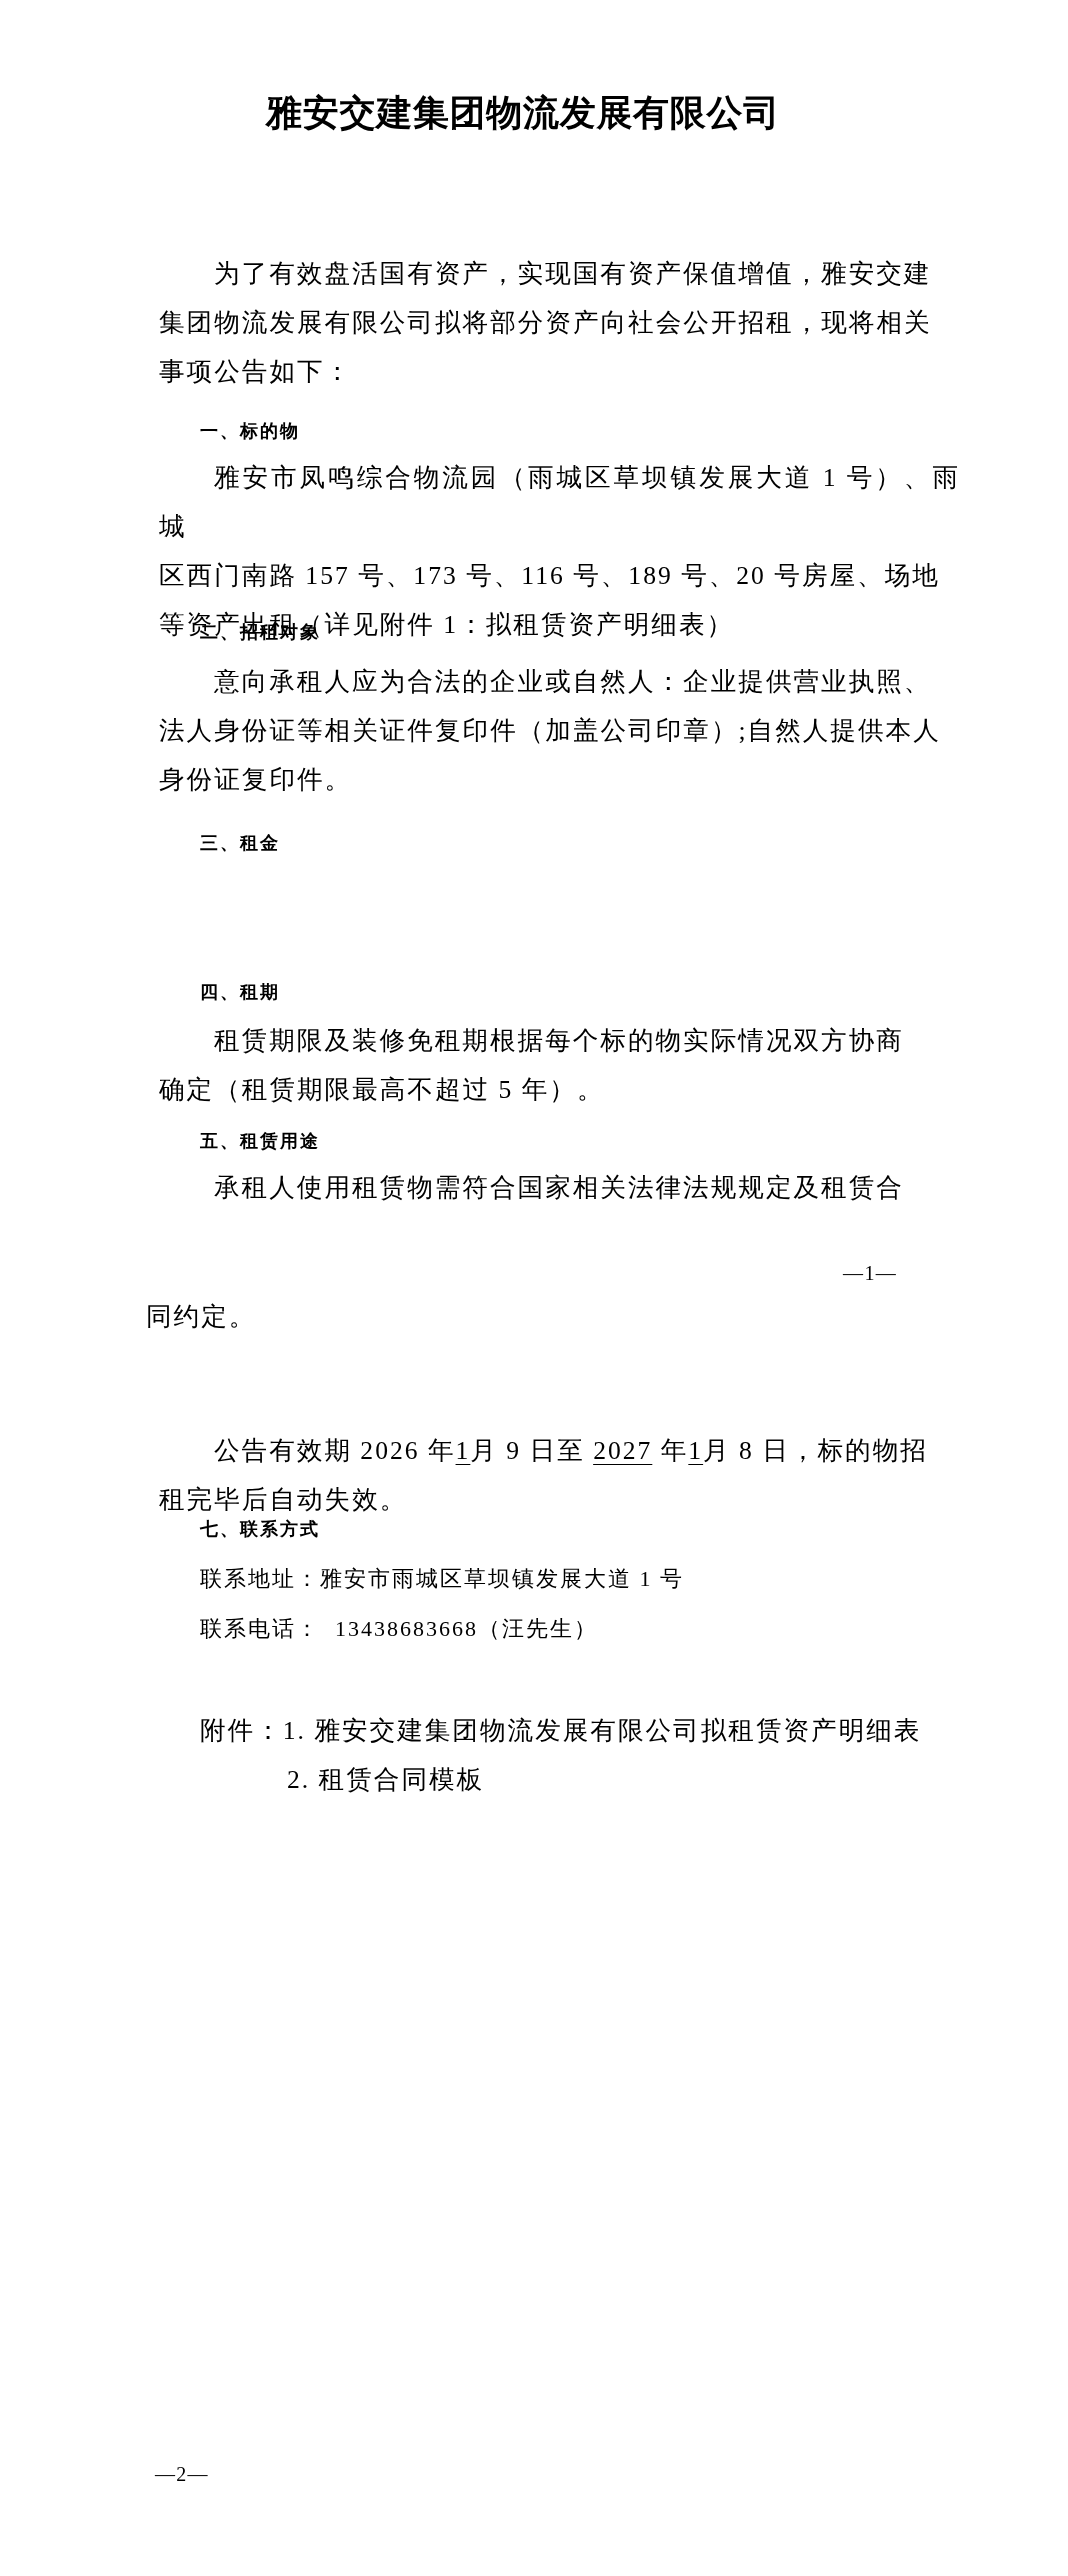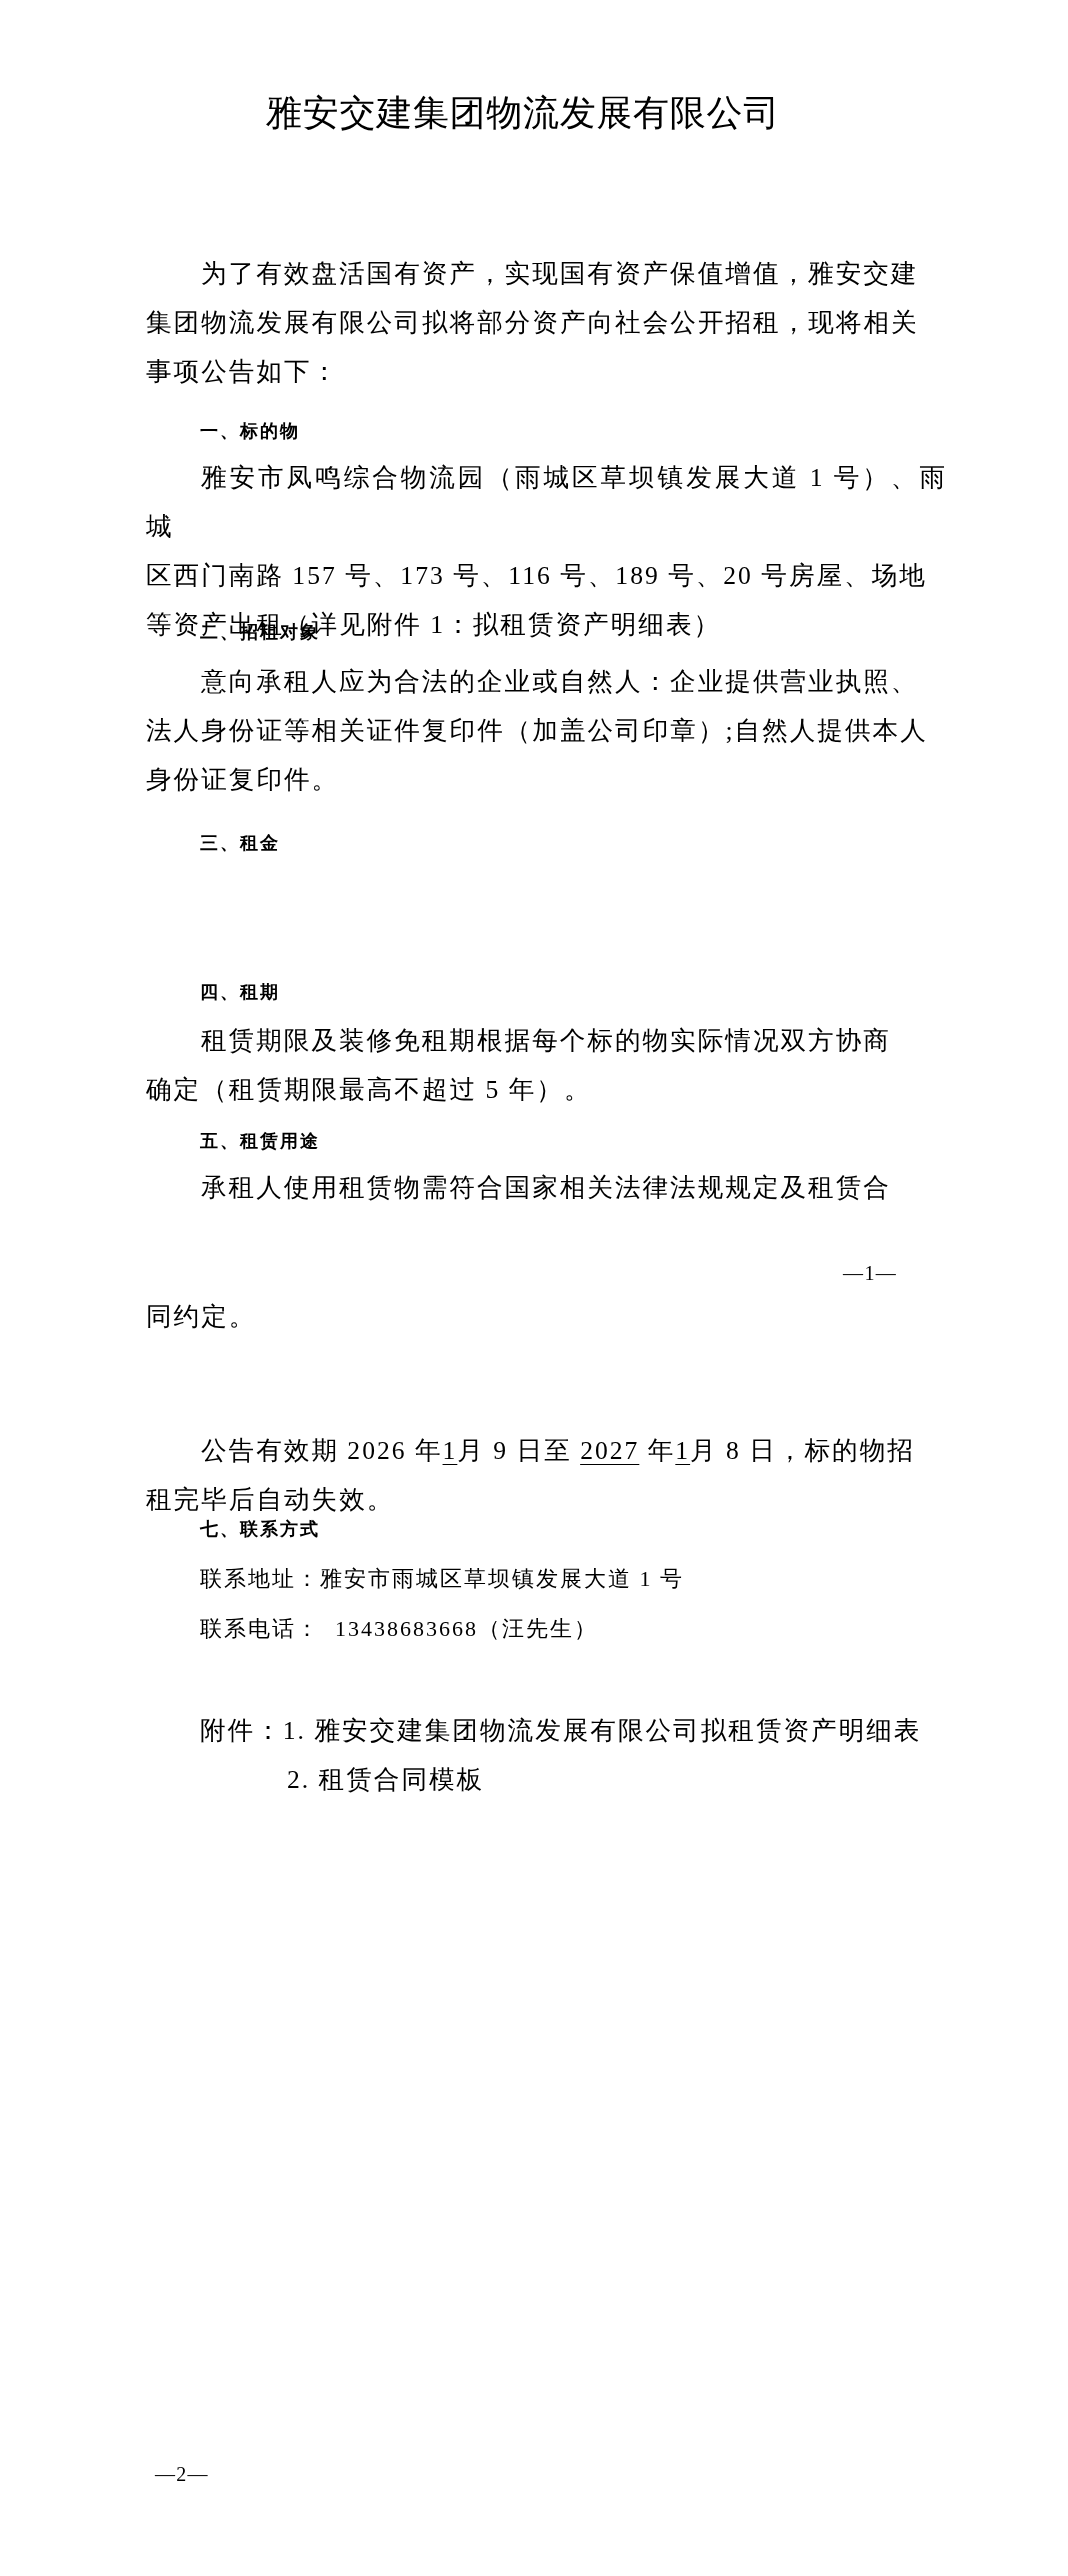--- a/index.html
+++ b/index.html
@@ -11,35 +11,35 @@
     color: #000000;
     font-family: "Liberation Serif", "DejaVu Serif", serif;
     overflow: hidden;
   }
   .abs { position: absolute; }
 
   .doc-title {
     left: 0; width: 1046px;
     text-align: center;
     font-size: 36px;
-    font-weight: normal;
+    font-weight: bold;
     line-height: 48px;
     letter-spacing: 0.7px;
     white-space: pre-line;
   }
 
   .body-text {
     left: 146px; width: 801px;
     font-size: 25.6px;
     line-height: 49px;
     letter-spacing: 2px;
     text-align: justify;
     white-space: pre-line;
   }
-  .indent { text-indent: 55px; }
+  .indent { text-indent: 55px; margin-left: 13px; }
 
   .heading {
     left: 146px; width: 801px;
     padding-left: 54px;
     font-family: "Liberation Sans", "DejaVu Sans", sans-serif;
     font-weight: bold;
     font-size: 18px;
     line-height: 49px;
     letter-spacing: 2px;
     white-space: nowrap;

